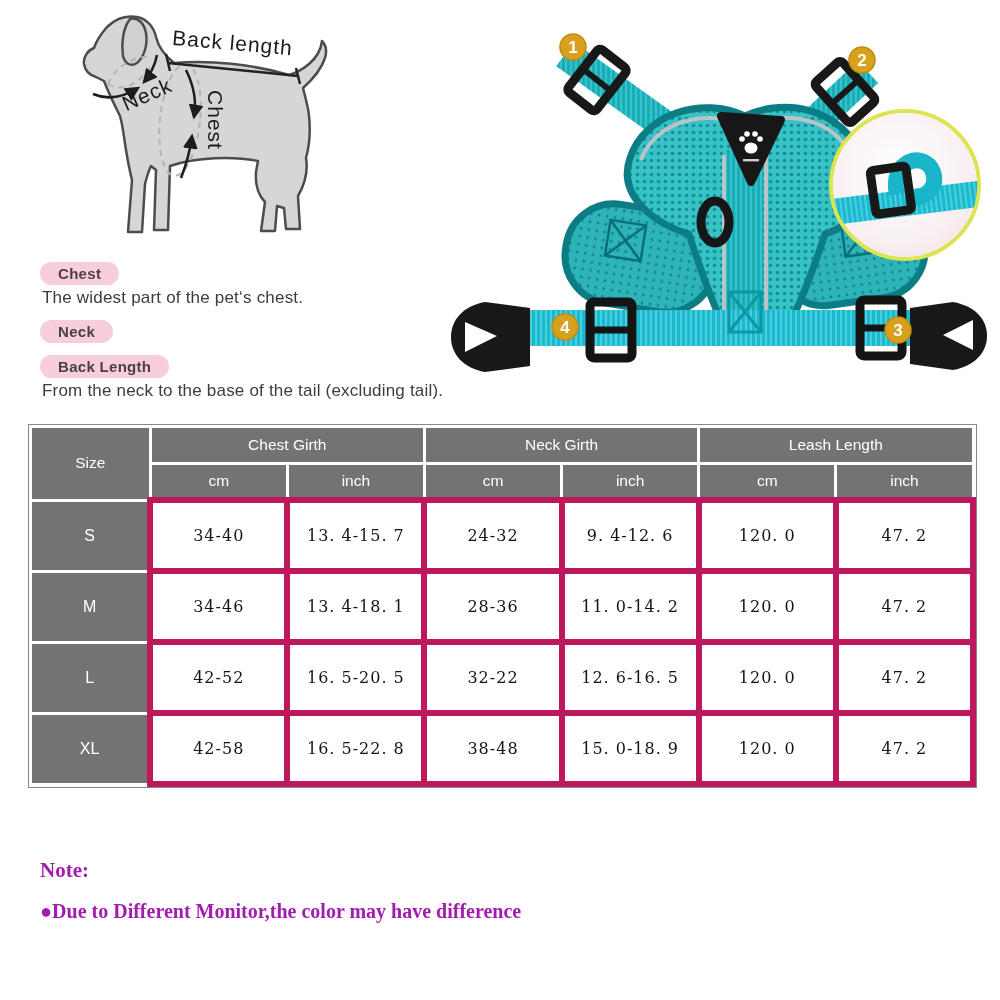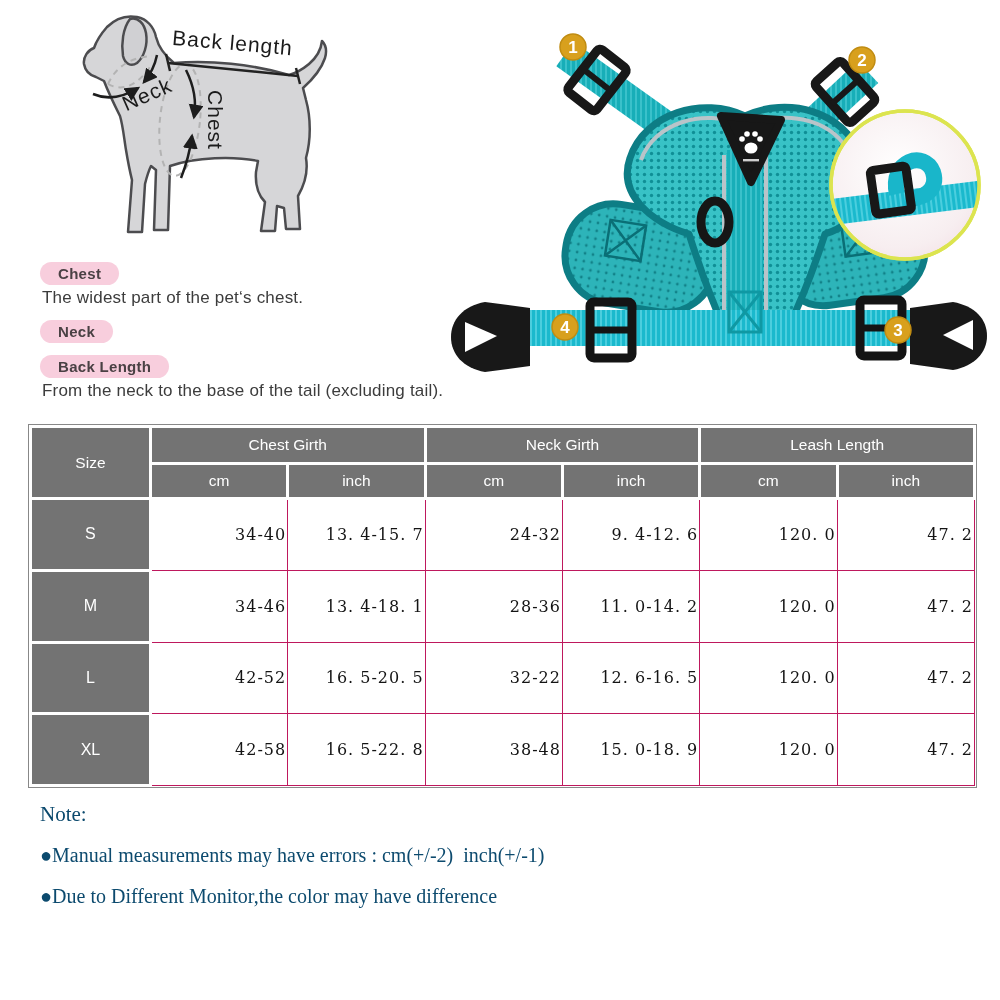--- a/index.html
+++ b/index.html
@@ -20,26 +20,26 @@
   .def-text{margin:3px 0 0 2px;color:#3c3c3c;font-size:17px;letter-spacing:.2px;}
 
   
   #size-table-wrap{position:absolute;left:28px;top:424px;width:947px;height:362px;border:1px solid #888;}
   table{width:100%;height:100%;border-collapse:collapse;table-layout:fixed;}
   th{background:#737373;color:#fff;border:3px solid #fff;font-weight:normal;font-size:15.5px;
      font-family:"Liberation Sans",sans-serif;}
   thead tr:nth-child(1) th{height:32px;}
   thead tr:nth-child(2) th{height:30px;}
   tbody th{font-size:16px;}
-  td{background:#fff;color:#141414;border:1px solid #be185d;text-align:right;
+  td{background:#fff;color:#141414;border:6px solid #be185d;text-align:center;
      font-family:"DejaVu Serif","Liberation Serif",serif;font-size:16px;letter-spacing:1px;}
 
   
-  #note{position:absolute;left:40px;top:802px;color:#0c4a6e;
-        font-family:"Liberation Serif",serif;font-weight:normal;}
+  #note{position:absolute;left:40px;top:858px;color:#a21caf;
+        font-family:"Liberation Serif",serif;font-weight:bold;}
   .note-title{font-size:21px;margin-bottom:17px;}
   .note-item{font-size:20px;margin-bottom:18px;white-space:pre-wrap;}
 </style>
 </head>
 <body>
 
 <div id="canvas">
 
   <svg id="dog-diagram" width="330" height="270" viewBox="0 0 330 270">
     <defs>
@@ -279,17 +279,16 @@
           <td>15. 0-18. 9</td>
           <td>120. 0</td>
           <td>47. 2</td>
         </tr>
       </tbody>
     </table>
   </div>
 
   <div id="note">
     <div class="note-title">Note:</div>
-    <div class="note-item">●Manual measurements may have errors : cm(+/-2)  inch(+/-1)</div>
     <div class="note-item">●Due to Different Monitor,the color may have difference</div>
   </div>
 
 </div>
 
 </body></html>

